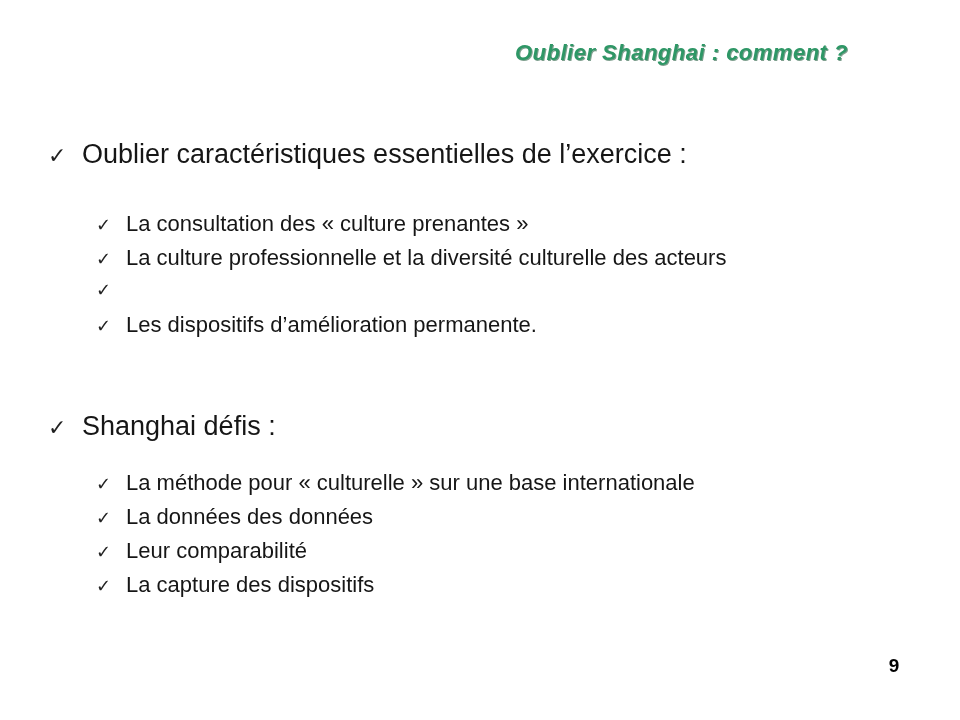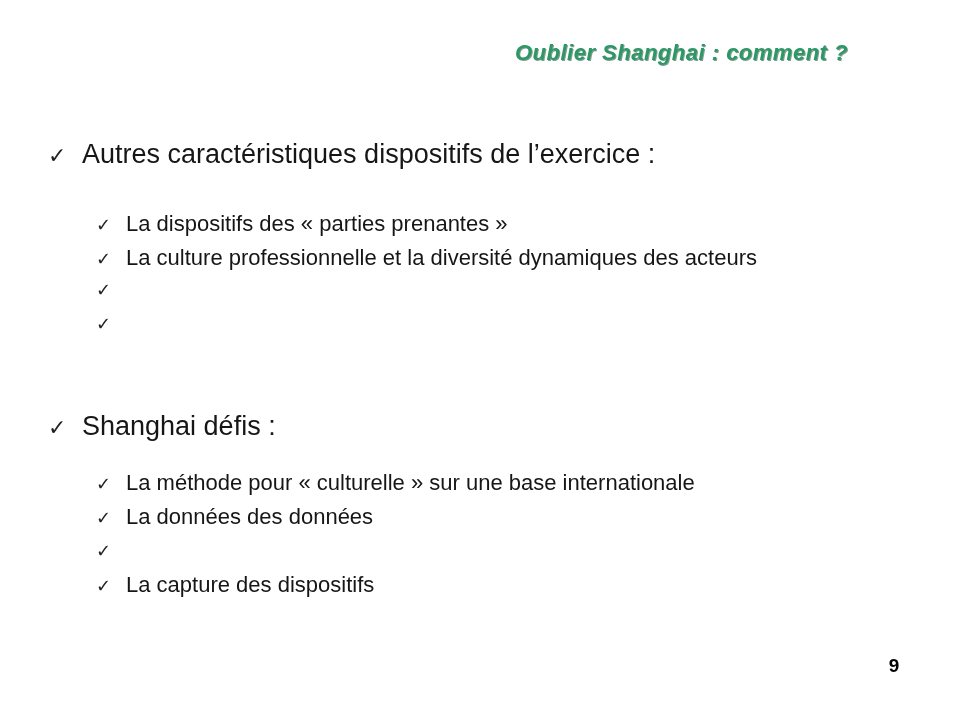--- a/index.html
+++ b/index.html
@@ -95,56 +95,58 @@
 </style>
 </head>
 <body>
 
 <div class="slide">
 
   <div class="slide-title">Oublier Shanghai : comment ?</div>
 
   <div class="heading-row heading-1">
     <span class="check">✓</span>
-    <span>Autres caractéristiques dispositifs de l’exercice :</span>
+    <span>Oublier caractéristiques essentielles de l’exercice :</span>
   </div>
 
   <ul class="sub-list list-1">
     <li class="sub-item">
       <span class="check">✓</span>
-      <span>La dispositifs des « parties prenantes »</span>
+      <span>La consultation des « culture prenantes »</span>
     </li>
     <li class="sub-item">
       <span class="check">✓</span>
-      <span>La culture professionnelle et la diversité dynamiques des acteurs</span>
+      <span>La culture professionnelle et la diversité culturelle des acteurs</span>
     </li>
     <li class="sub-item">
       <span class="check">✓</span>
     </li>
     <li class="sub-item">
       <span class="check">✓</span>
+      <span>Les dispositifs d’amélioration permanente.</span>
     </li>
   </ul>
 
   <div class="heading-row heading-2">
     <span class="check">✓</span>
     <span>Shanghai défis :</span>
   </div>
 
   <ul class="sub-list list-2">
     <li class="sub-item">
       <span class="check">✓</span>
       <span>La méthode pour « culturelle » sur une base internationale</span>
     </li>
     <li class="sub-item">
       <span class="check">✓</span>
       <span>La données des données</span>
     </li>
     <li class="sub-item">
       <span class="check">✓</span>
+      <span>Leur comparabilité</span>
     </li>
     <li class="sub-item">
       <span class="check">✓</span>
       <span>La capture des dispositifs</span>
     </li>
   </ul>
 
   <div class="page-number">9</div>
 
 </div>

